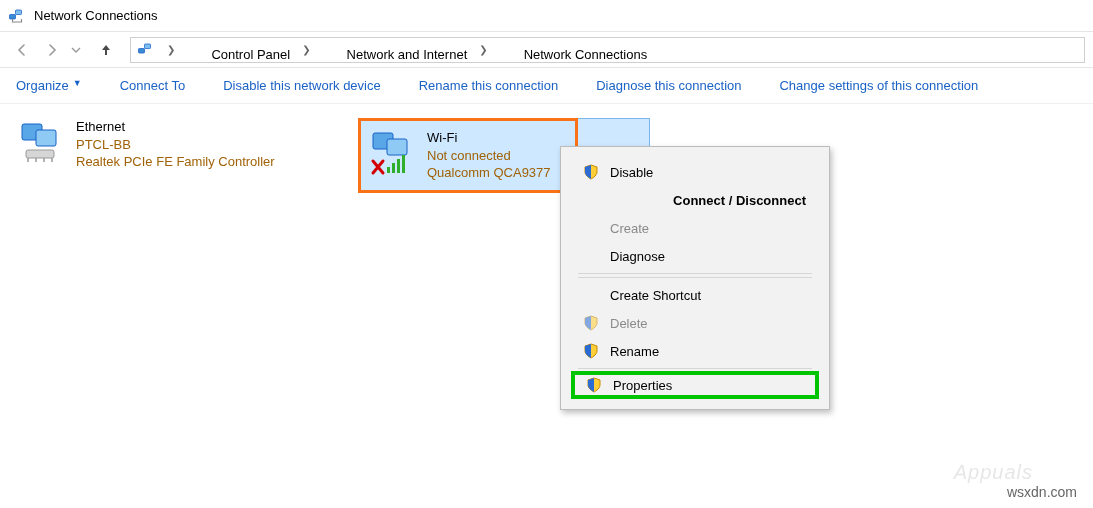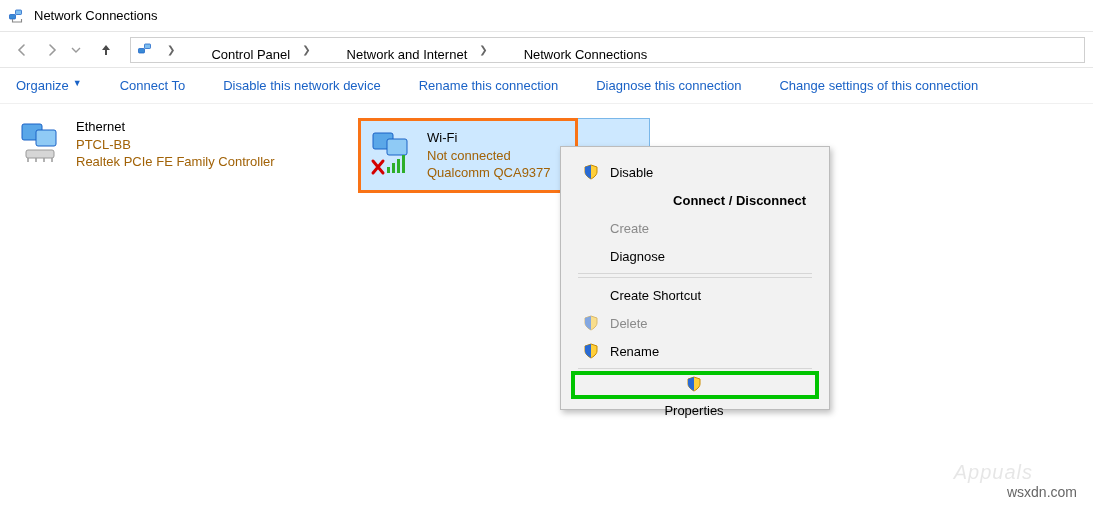--- a/index.html
+++ b/index.html
@@ -32,21 +32,21 @@
   .adapter-label { color: #000; }
   .adapter-sub { color: #a16207; }
 
   
   .ctxmenu { position: absolute; left: 560px; top: 42px; width: 270px; background: #f2f2f2; border: 1px solid #bcbcbc; box-shadow: 2px 3px 6px rgba(0,0,0,0.25); padding: 11px; }
   .ctx-item { display: flex; align-items: center; height: 28px; padding: 0 12px 0 10px; gap: 10px; }
   .ctx-item.disabled { color: #8a8a8a; }
   .ctx-item.bold { font-weight: 600; justify-content: space-between; }
   .ctx-sep { height: 1px; background: #d6d6d6; margin: 3px 6px; }
   .ctx-ico { width: 18px; height: 18px; display: inline-flex; align-items: center; justify-content: center; flex-shrink:0; }
-  .ctx-item.hl { border: 4px solid #00c400; margin: -1px; flex-direction: column; }
+  .ctx-item.hl { border: 4px solid #00c400; margin: -1px; }
 
   .wm { position: absolute; right: 60px; bottom: 20px; opacity: 0.2; font-size: 20px; letter-spacing: 1px; color: #888; font-style: italic; pointer-events:none;}
   .wmsrc { position: absolute; right: 16px; bottom: 4px; font-size: 14px; color: #666; pointer-events:none;}
 
   svg { display:block; }
 </style>
 </head>
 <body>
 
 <div class="titlebar">

